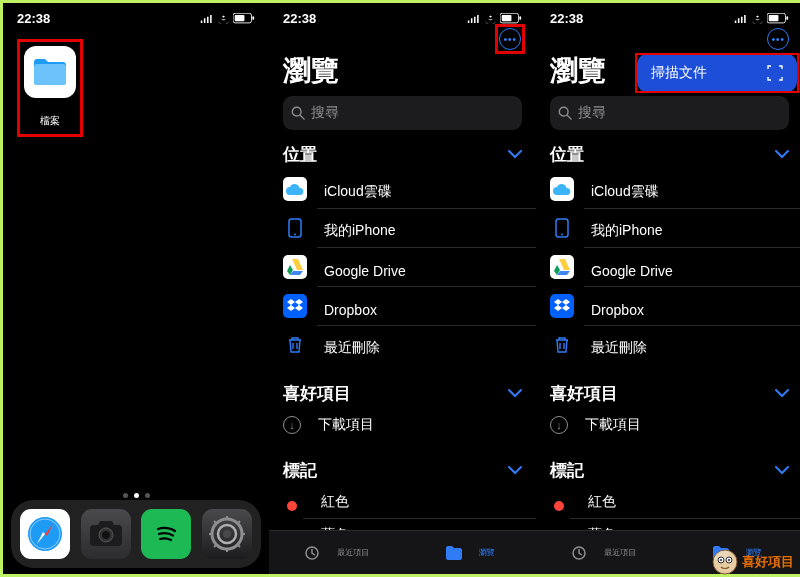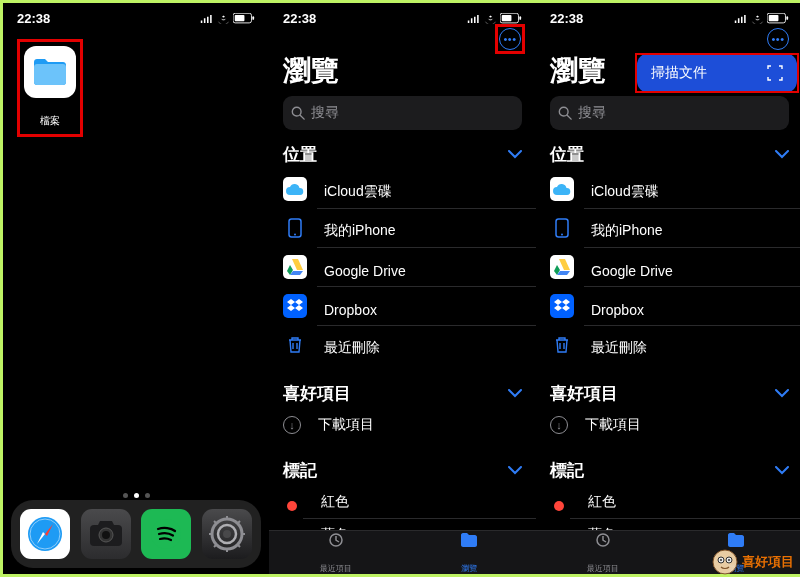--- a/index.html
+++ b/index.html
@@ -34,21 +34,21 @@
 .sep{height:1px;background:#2a2a2c;margin-left:48px}
 .icn{width:24px;height:24px;border-radius:5px;display:flex;align-items:center;justify-content:center;flex:0 0 24px}
 .icloud{background:#fff}
 .iphone{color:#2f7cf6}
 .gdrive{background:#fff}
 .dropbox{background:#0061ff}
 .trash{color:#2f7cf6}
 .dl{color:#8e8e93;border:1.5px solid #8e8e93;border-radius:50%;width:18px;height:18px;display:flex;align-items:center;justify-content:center;font-size:11px}
 .tagdot{width:10px;height:10px;border-radius:50%;flex:0 0 10px;margin:0 7px 0 4px}
 .tabbar{position:absolute;bottom:0;left:0;right:0;height:44px;background:#151517;display:flex;border-top:1px solid #2a2a2c}
-.tab{flex:1;display:flex;flex-direction:column;align-items:center;justify-content:center;gap:15px;font-size:8px;color:#8e8e93}
+.tab{flex:1;display:flex;flex-direction:row;align-items:center;justify-content:center;gap:15px;font-size:8px;color:#8e8e93}
 .tab.on{color:#2f7cf6}
 .menu{position:absolute;top:50px;right:6px;width:160px;background:#1d4ed8;border-radius:12px;overflow:hidden;z-index:5}
 .menu-row{display:flex;justify-content:space-between;align-items:center;padding:11px 14px;font-size:14px;color:#fff}
 .menu-row + .menu-row{border-top:1px solid #3a3a3c}
 .menu-hi{position:absolute;top:50px;right:4px;width:164px;height:40px;border:2.5px solid #e30000;z-index:6;pointer-events:none}
 .watermark{position:absolute;bottom:2px;right:6px;display:flex;align-items:center;gap:4px;opacity:.9;z-index:10}
 .watermark-txt{font-size:13px;color:#ff7a00;font-weight:700}
 </style>
 </head>
 <body>

